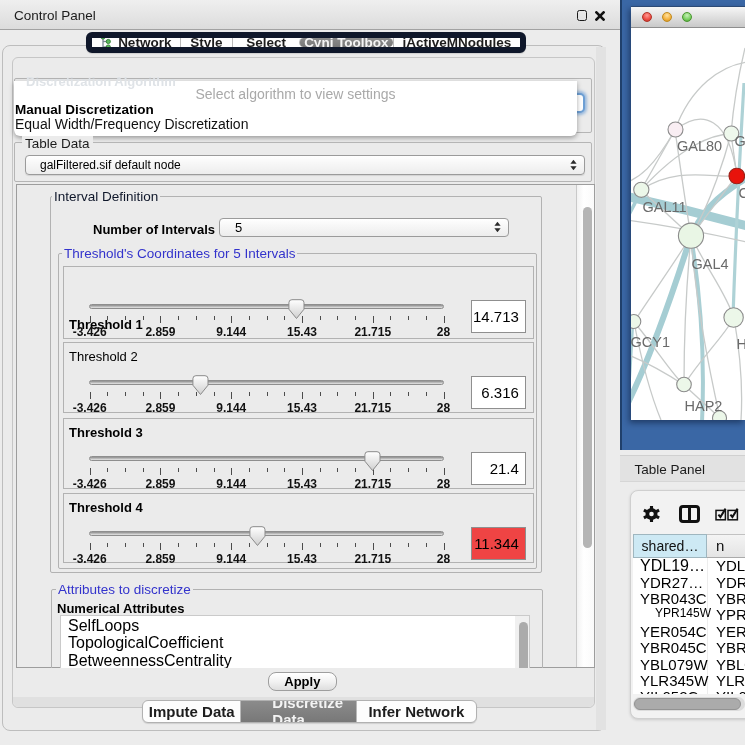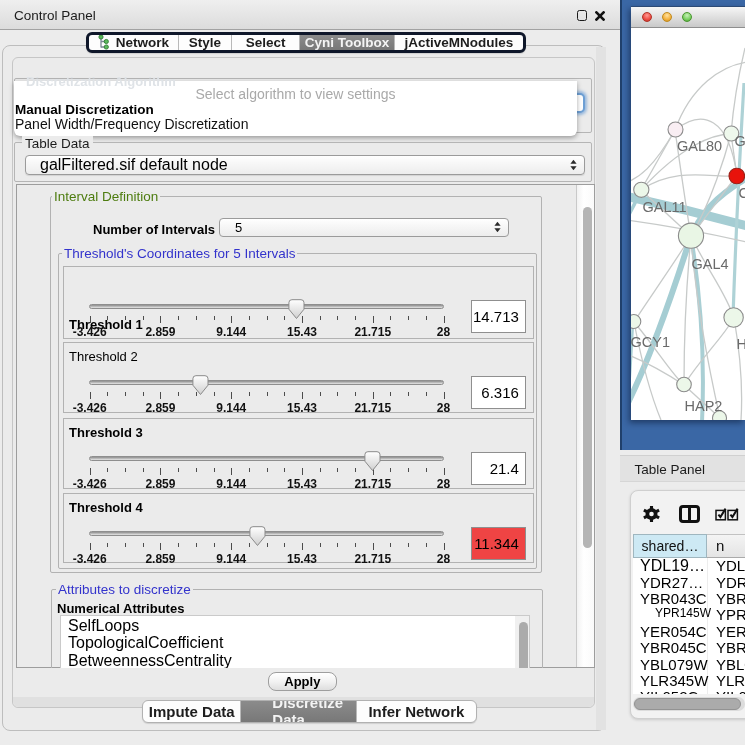--- a/index.html
+++ b/index.html
@@ -13,56 +13,56 @@
 <svg class="abs" style="left:595px;top:11px;" width="10" height="10" viewBox="0 0 10 10">
     <g stroke="#111" stroke-width="2.7" stroke-linecap="round">
       <line x1="1.4" y1="1.4" x2="8.6" y2="8.6"></line>
       <line x1="8.6" y1="1.4" x2="1.4" y2="8.6"></line>
     </g>
   </svg>
 <div class="abs" style="left:2px;top:45px;width:604px;height:686px;border:1px solid #bdbdbd;border-radius:8px;background:#ebebeb;"></div>
 <div class="abs" style="left:596px;top:47px;width:10px;height:683px;background:#e2e2e2;"></div>
 <div class="abs" style="left:12px;top:57px;width:583px;height:651px;border:1px solid #c6c6c6;border-radius:6px;background:#ebebeb;"></div>
 <div class="abs" style="left:13px;top:697px;width:581px;height:10px;background:#e0e0e0;border-radius:0 0 6px 6px;"></div>
-<div class="abs" style="left:86px;top:32px;width:440px;height:21px;background:#fdfdfd;border:3px solid #0f172a;border-radius:6px;box-shadow:0 1px 1px rgba(0,0,0,0.12);display:flex;overflow:hidden;">
+<div class="abs" style="left:86px;top:32px;width:440px;height:21px;background:#fdfdfd;border:6px solid #0f172a;border-radius:6px;box-shadow:0 1px 1px rgba(0,0,0,0.12);display:flex;overflow:hidden;">
     <div style="width:90px;height:100%;display:flex;align-items:center;justify-content:center;font-size:13.5px;font-weight:bold;color:#1d1d1d;"><svg width="12" height="15" viewBox="0 0 12 15" style="margin-right:6px;">
         <line x1="3" y1="2" x2="3" y2="12.5" stroke="#7b8794" stroke-width="1.3"></line>
         <line x1="3" y1="6.5" x2="8" y2="6.5" stroke="#7b8794" stroke-width="1.3"></line>
         <line x1="3" y1="12" x2="8" y2="12" stroke="#7b8794" stroke-width="1.3"></line>
         <circle cx="3" cy="2" r="2.1" fill="#5cb85c" stroke="#2e7d32" stroke-width="0.9"></circle>
         <circle cx="8.3" cy="6.5" r="2.1" fill="#5cb85c" stroke="#2e7d32" stroke-width="0.9"></circle>
         <circle cx="8.3" cy="12" r="2.1" fill="#5cb85c" stroke="#2e7d32" stroke-width="0.9"></circle>
       </svg>Network</div>
     <div style="width:54px;height:100%;display:flex;align-items:center;justify-content:center;font-size:13.5px;font-weight:bold;color:#1d1d1d;border-left:1px solid #b9b9b9;">Style</div>
     <div style="width:69px;height:100%;display:flex;align-items:center;justify-content:center;font-size:13.5px;font-weight:bold;color:#1d1d1d;border-left:1px solid #b9b9b9;">Select</div>
-    <div style="width:96px;height:100%;display:flex;align-items:center;justify-content:center;font-size:13.5px;font-weight:bold;background:linear-gradient(180deg,#8b8b8b,#787878);color:#f4f4f4;border-left:1px solid #b9b9b9;">Cyni Toolbox</div>
+    <div style="width:96px;height:100%;display:flex;align-items:center;justify-content:center;font-size:13.5px;font-weight:bold;background:linear-gradient(180deg,#8b8b8b,#787878);color:#f4f4f4;border-left:1px solid #b9b9b9;border-radius:9px;">Cyni Toolbox</div>
     <div style="width:131px;height:100%;display:flex;align-items:center;justify-content:center;font-size:13.5px;font-weight:bold;color:#1d1d1d;border-left:1px solid #b9b9b9;">jActiveMNodules</div>
   </div>
 <div class="abs" style="left:14px;top:78px;width:578px;height:55px;border:1px solid #b5b5b5;border-radius:2px;"></div>
 <div class="abs" style="left:25px;top:93px;width:560px;height:20px;border:2px solid #6d9fd4;border-radius:5px;background:#fff;box-shadow:0 0 3px 1.5px rgba(110,160,215,0.65);"></div>
 <div class="abs" style="left:14px;top:80.5px;width:563px;height:55px;background:#fff;border-radius:0 0 6px 6px;box-shadow:0 2px 5px rgba(0,0,0,0.35);"></div>
 <div class="abs" style="left:26px;top:74px;font-size:13px;font-weight:bold;color:#dfe3e7;">Discretization Algorithm</div>
 <div class="abs" style="left:14px;top:85.5px;width:563px;text-align:center;font-size:14px;color:#a9a9a9;">Select algorithm to view settings</div>
 <div class="abs" style="left:15px;top:102px;font-size:13.5px;font-weight:bold;color:#000;">Manual Discretization</div>
-<div class="abs" style="left:15px;top:115.5px;font-size:14px;color:#111;">Panel Width/Frequency Discretization</div>
+<div class="abs" style="left:15px;top:115.5px;font-size:14px;color:#111;">Equal Width/Frequency Discretization</div>
 <div class="abs" style="left:14px;top:142px;width:578px;height:39.5px;border:1px solid #b5b5b5;border-radius:2px;"></div>
 <div class="abs" style="left:22px;top:136px;font-size:13.5px;color:#1c1c1c;background:#ebebeb;padding:0 3px;">Table Data</div>
 <div class="abs" style="left:25px;top:154.5px;width:560px;height:20.5px;border:1px solid #9b9b9b;border-radius:4px;background:linear-gradient(180deg,#ffffff,#f7f7f7 40%,#ededed);box-shadow:0 1px 1px rgba(0,0,0,0.1);">
-    <div style="position:absolute;left:14px;top:50%;transform:translateY(-50%);font-size:16px;color:#000;">galFiltered.sif default node</div>
+    <div style="position:absolute;left:14px;top:50%;transform:translateY(-50%);font-size:12px;color:#000;">galFiltered.sif default node</div>
     <svg style="position:absolute;right:7px;top:50%;transform:translateY(-50%);" width="7" height="11" viewBox="0 0 7 11">
       <path d="M3.5,0.2 L6.6,4.2 L0.4,4.2 Z" fill="#2a2a2a"></path>
       <path d="M3.5,10.8 L6.6,6.8 L0.4,6.8 Z" fill="#2a2a2a"></path>
     </svg>
   </div>
 <div class="abs" style="left:16px;top:183.5px;width:579px;height:484px;border:1px solid #9d9d9d;background:#ebebeb;"></div>
 <div class="abs" style="left:576px;top:184.5px;width:18px;height:482px;background:linear-gradient(90deg,#f2f2f2,#ffffff 40%,#fafafa);border-left:1px solid #c9c9c9;"></div>
 <div class="abs" style="left:582.5px;top:207px;width:9px;height:341px;background:#b5b5b5;border-radius:4.5px;"></div>
 <div class="abs" style="left:17px;top:184.5px;width:558px;height:483px;overflow:hidden;">
     <div class="abs" style="left:33px;top:11.5px;width:491.5px;height:377px;border:1px solid #b2b2b2;border-radius:2px;"></div>
-    <div class="abs" style="left:35px;top:4.5px;font-size:13.5px;color:#4d7c0f;background:#ebebeb;padding:0 2px;">Interval Definition</div>
+    <div class="abs" style="left:35px;top:4.5px;font-size:13.5px;color:#0f172a;background:#ebebeb;padding:0 2px;">Interval Definition</div>
     <div class="abs" style="left:76px;top:37.0px;font-size:13px;font-weight:bold;color:#000;">Number of Intervals</div>
     <div class="abs" style="left:202px;top:33.0px;width:290px;height:19px;border:1px solid #9b9b9b;border-radius:4px;background:linear-gradient(180deg,#ffffff,#f7f7f7 40%,#ededed);">
       <div style="position:absolute;left:15px;top:50%;transform:translateY(-50%);font-size:13px;color:#000;">5</div>
       <svg style="position:absolute;right:7px;top:50%;transform:translateY(-50%);" width="7" height="11" viewBox="0 0 7 11">
         <path d="M3.5,0.2 L6.6,4.2 L0.4,4.2 Z" fill="#2a2a2a"></path>
         <path d="M3.5,10.8 L6.6,6.8 L0.4,6.8 Z" fill="#2a2a2a"></path>
       </svg>
     </div>
     <div class="abs" style="left:41px;top:68.0px;width:478.5px;height:316px;border:1px solid #b2b2b2;border-radius:2px;"></div>
     <div class="abs" style="left:45px;top:61.0px;font-size:13.5px;color:#3333cc;background:#ebebeb;padding:0 2px;">Threshold's Coordinates for 5 Intervals</div>

